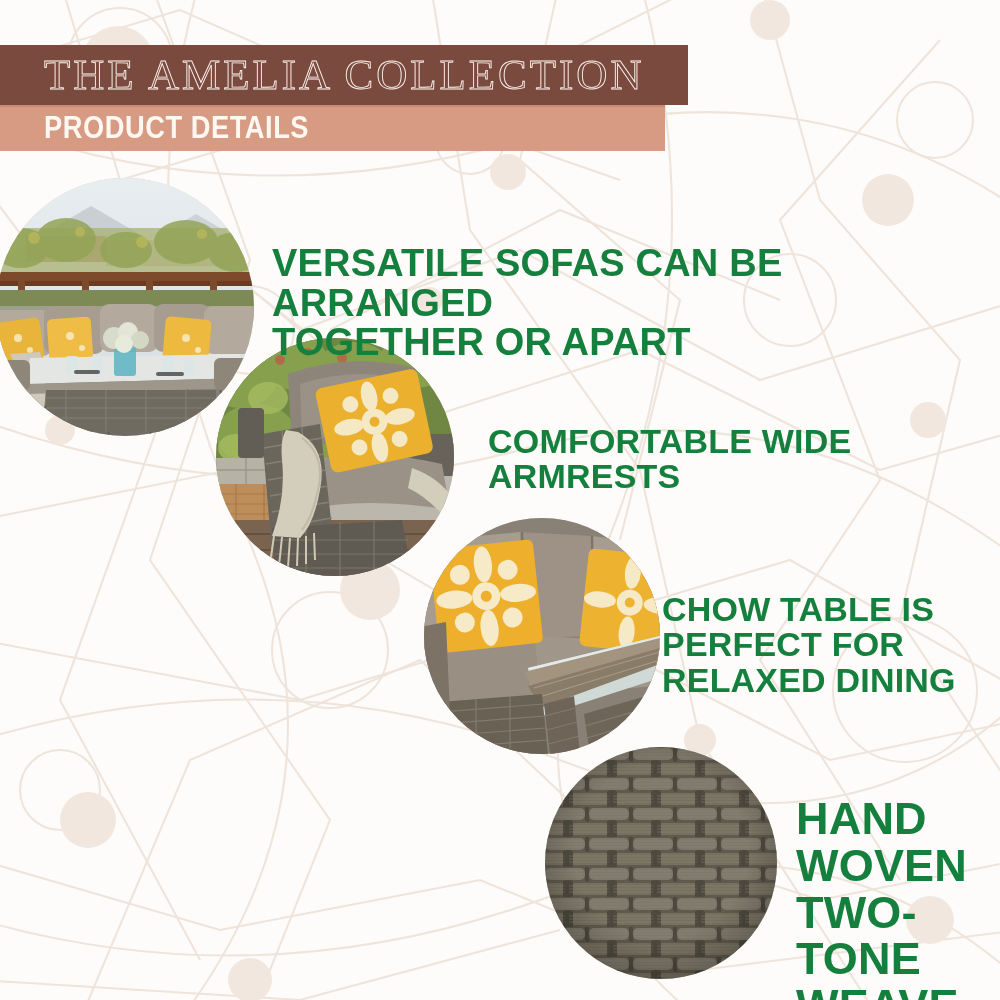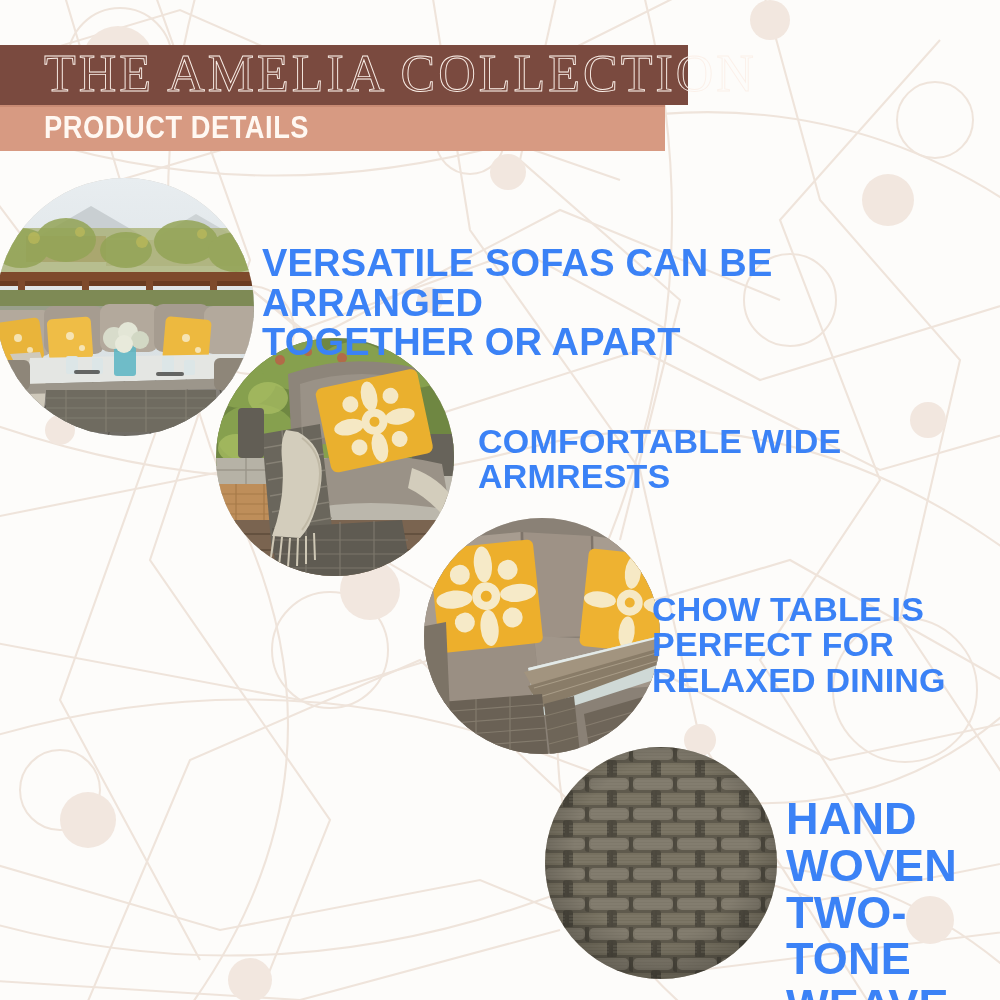--- a/index.html
+++ b/index.html
@@ -16,21 +16,21 @@
   #bg-pattern { position:absolute; inset:0; z-index:0; }
 
   
   .bar-title {
     position:absolute; left:-14px; top:45px; width:702px; height:60px;
     background:#7A4A3F; z-index:6;
   }
   .bar-title .txt {
     position:absolute; left:58px; top:50%; transform:translateY(-52%);
     font-family:"Liberation Serif", serif;
-    font-size:52px; letter-spacing:3.0px; white-space:nowrap;
+    font-size:43px; letter-spacing:3.0px; white-space:nowrap;
     color:#FBF0E9;
     -webkit-text-stroke:0.9px #FBF0E9;
     color:transparent;
   }
   .bar-sub {
     position:absolute; left:-14px; top:105px; width:679px; height:46px;
     background:#D79A82; z-index:6;
     border-top:2px solid #C98B74;
   }
   .bar-sub .txt {
@@ -47,24 +47,25 @@
     position:absolute; border-radius:50%; overflow:hidden; z-index:4;
     background:#cfc9c0;
   }
   .photo-circle svg { display:block; width:100%; height:100%; }
 
   
   .caption {
     position:absolute; z-index:5;
     font-family:"Liberation Sans", sans-serif;
     font-weight:bold;
-    color:#3b82f6;
+    color:#15803d;
     line-height:1.04;
     letter-spacing:0.2px;
     white-space:pre-line;
+    margin-left:10px;
   }
   #cap-1 { left:262px; top:244px; font-size:38px; width:700px; }
   #cap-2 { left:478px; top:424px; font-size:34px; width:420px; }
   #cap-3 { left:652px; top:592px; font-size:34px; width:340px; }
   #cap-4 { left:786px; top:796px; font-size:45px; width:215px; }
 </style>
 </head>
 <body>
 
 <div id="stage">

